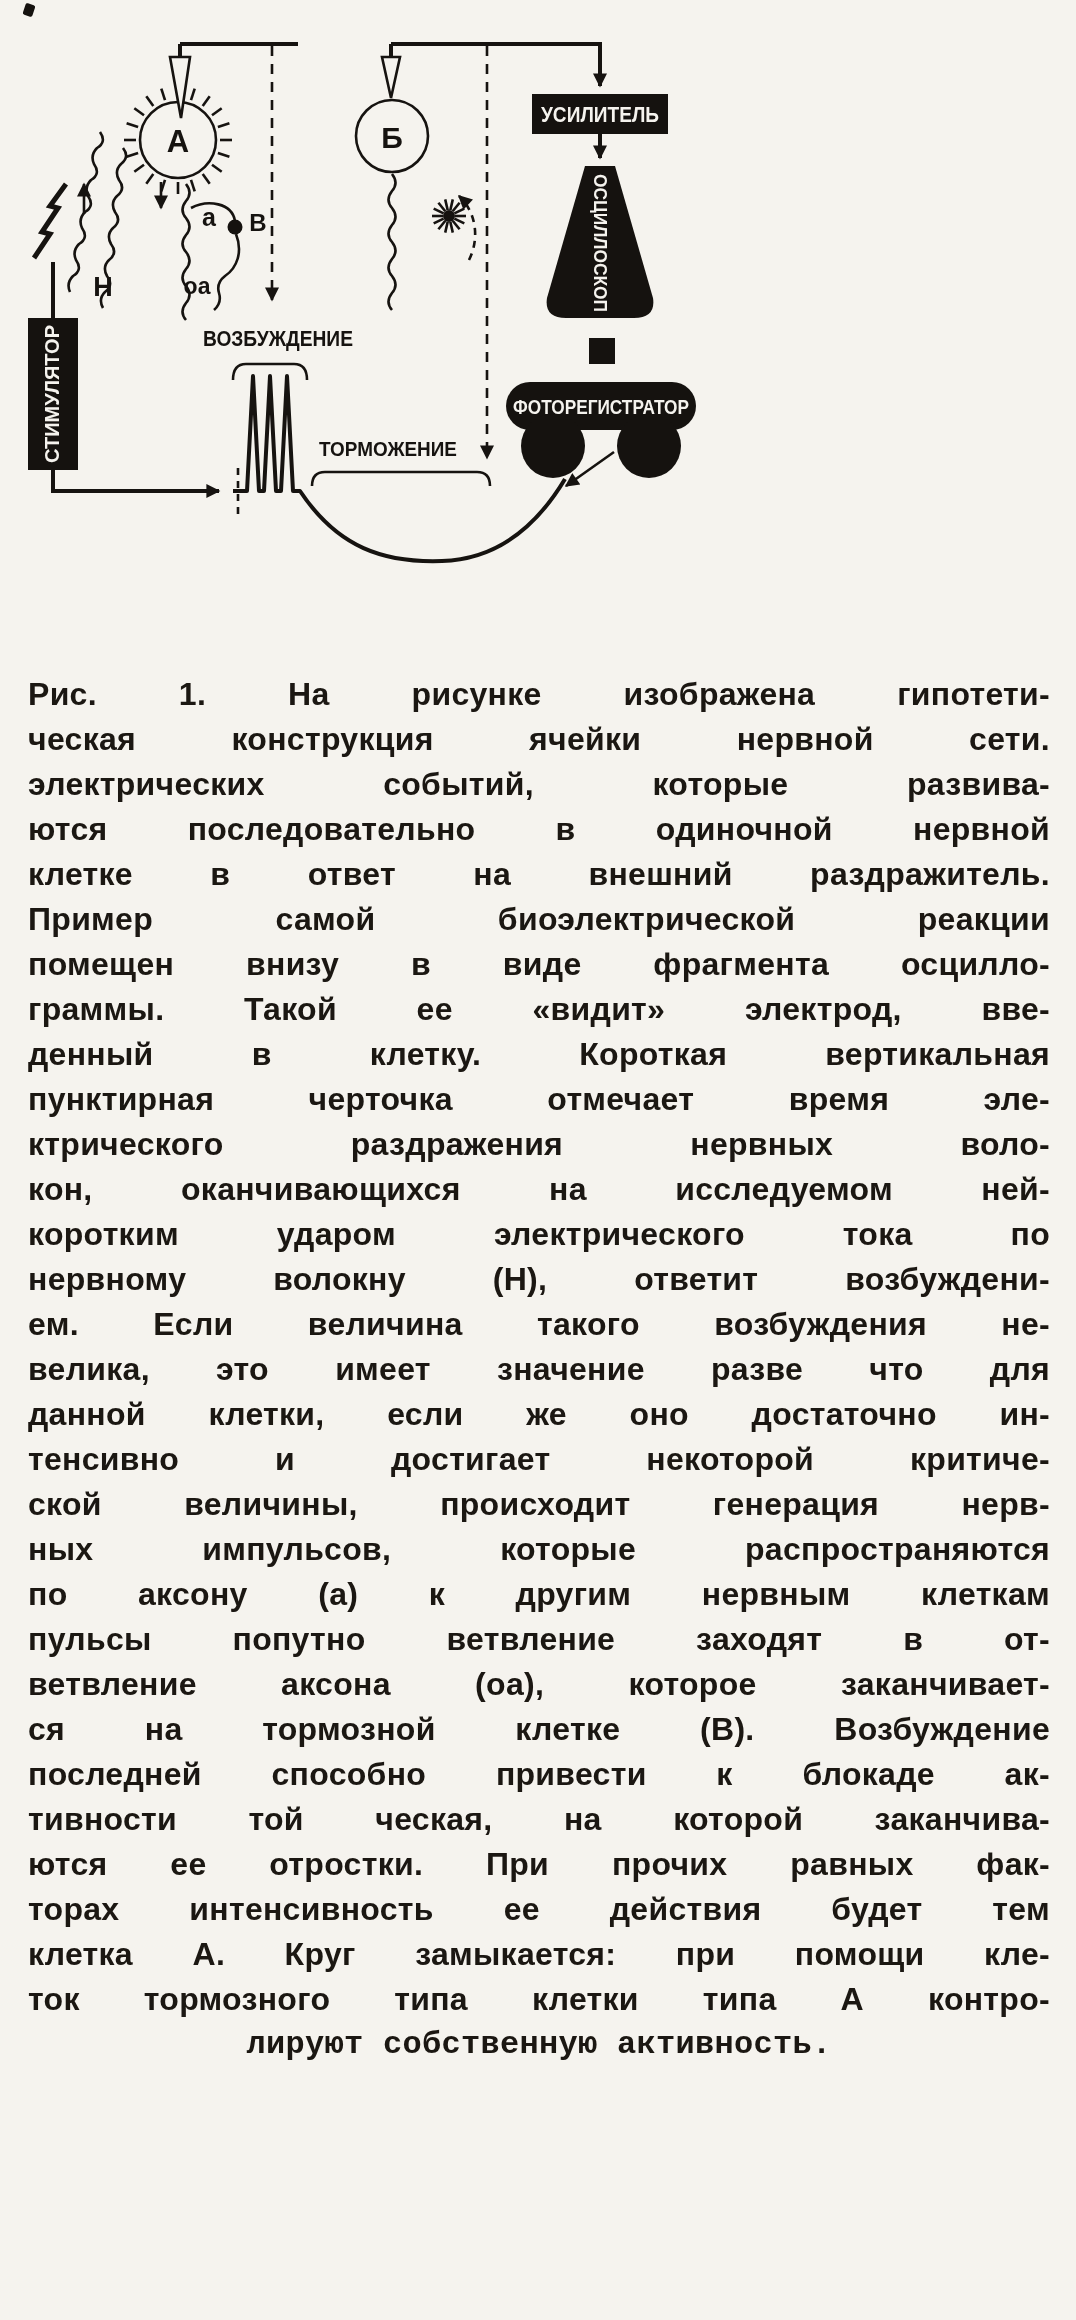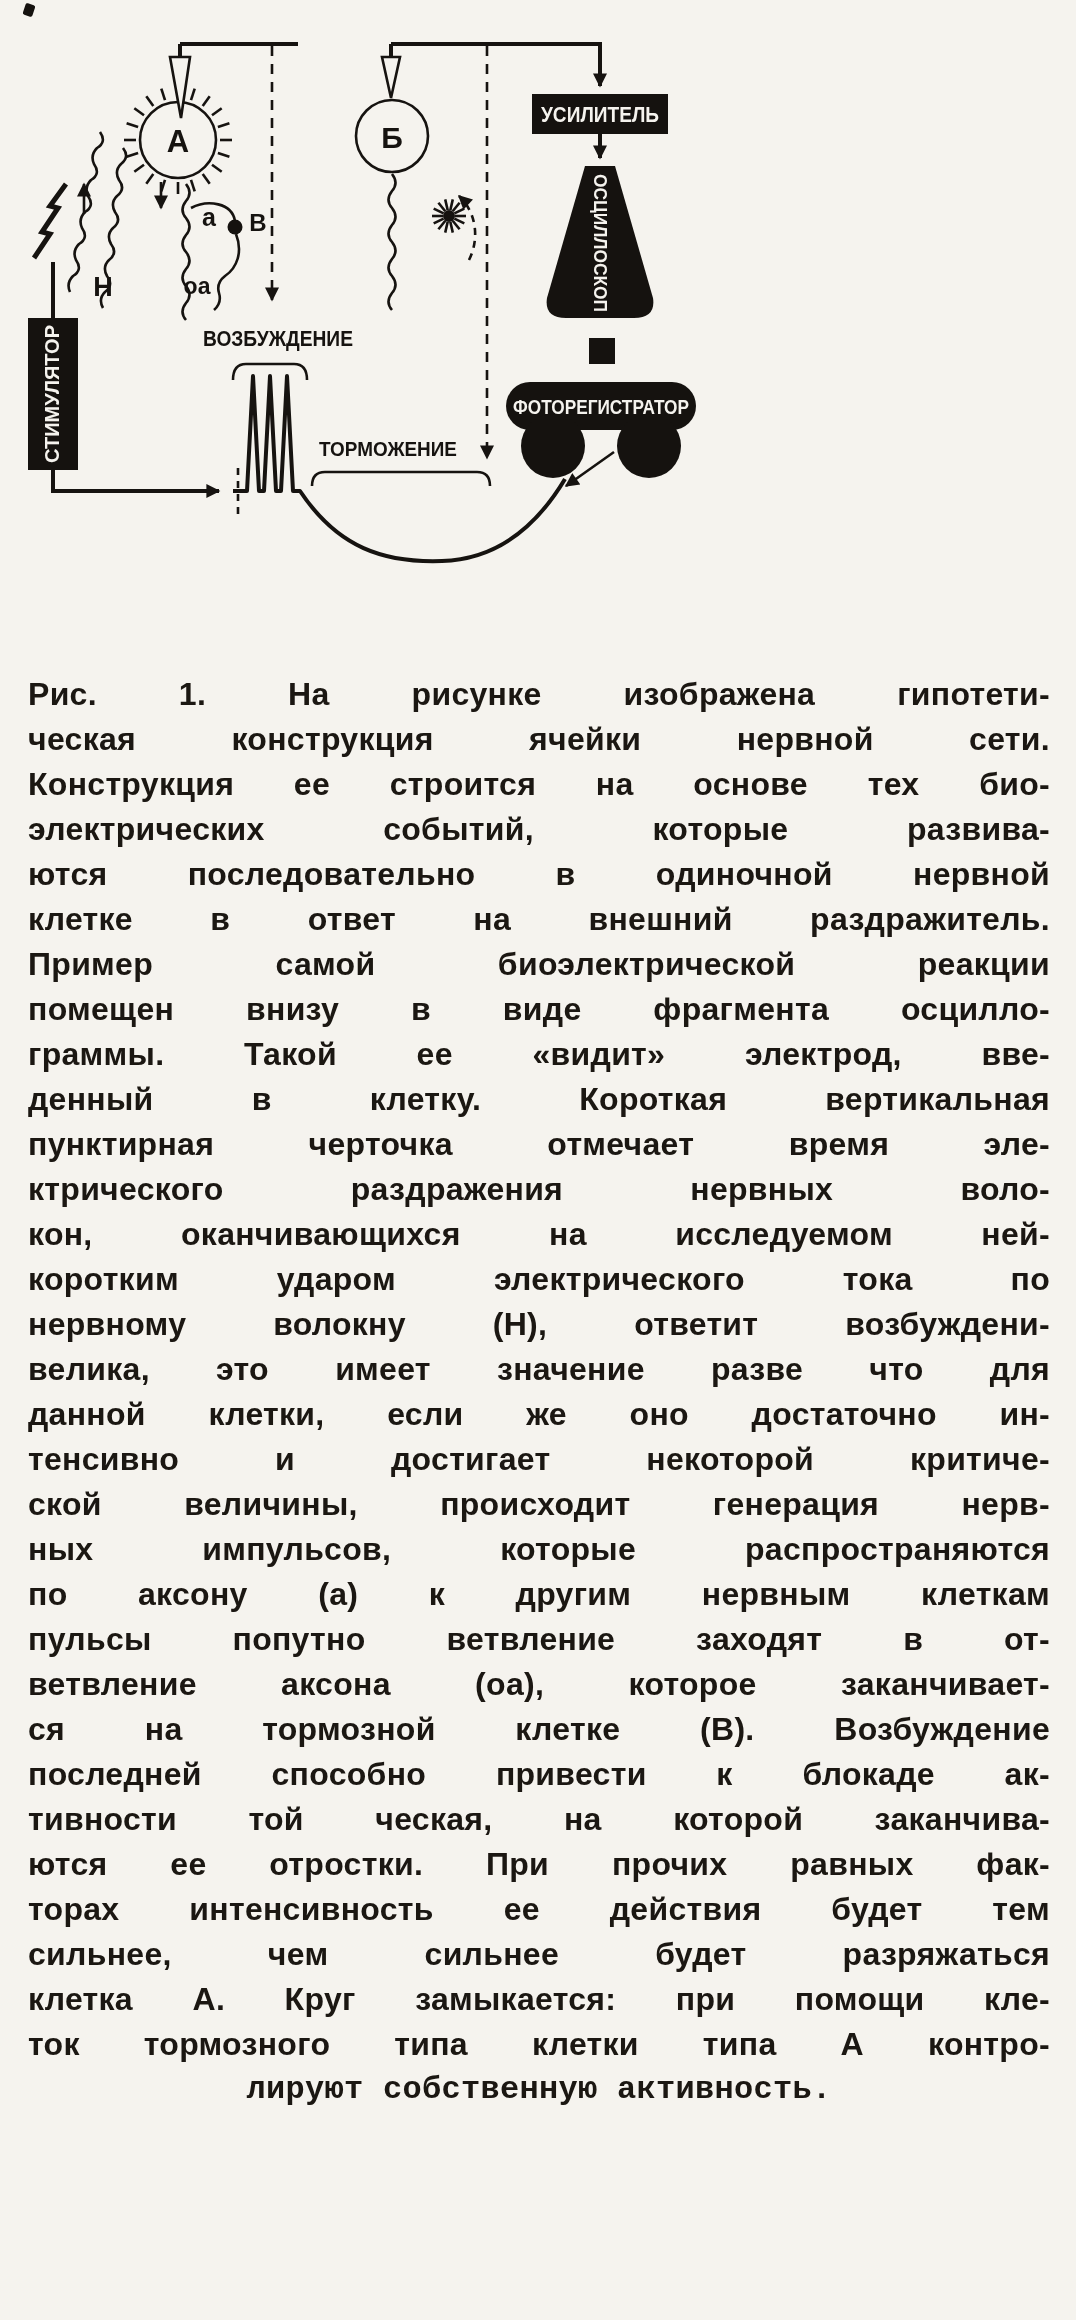--- a/index.html
+++ b/index.html
@@ -184,45 +184,44 @@
       <path class="wire" d="M53,470 L53,491 L219,491" marker-end="url(#ah)"></path>
       <line class="thin" stroke-width="3" stroke-dasharray="7 6" x1="238" y1="468" x2="238" y2="514"></line>
       <path class="wire" stroke-linejoin="round" d="M233,491 L247,491 L253,376 L259,491 L264,491 L270,376 L276,491 L281,491 L287,376 L293,491 L300,491
                C338,548 384,563 442,561 C506,559 544,514 565,479"></path>
     </g>
   </svg>
 
   <div class="caption">
       <div class="cap-line">Рис. 1. На рисунке изображена гипотети-</div>
       <div class="cap-line">ческая конструкция ячейки нервной сети.</div>
-      <div class="cap-line">Конструкция ее строится на основе тех био-</div>
       <div class="cap-line">электрических событий, которые развива-</div>
       <div class="cap-line">ются последовательно в одиночной нервной</div>
       <div class="cap-line">клетке в ответ на внешний раздражитель.</div>
       <div class="cap-line">Пример самой биоэлектрической реакции</div>
       <div class="cap-line">помещен внизу в виде фрагмента осцилло-</div>
       <div class="cap-line">граммы. Такой ее «видит» электрод, вве-</div>
       <div class="cap-line">денный в клетку. Короткая вертикальная</div>
       <div class="cap-line">пунктирная черточка отмечает время эле-</div>
       <div class="cap-line">ктрического раздражения нервных воло-</div>
       <div class="cap-line">кон, оканчивающихся на исследуемом ней-</div>
       <div class="cap-line">коротким ударом электрического тока по</div>
       <div class="cap-line">нервному волокну (Н), ответит возбуждени-</div>
+      <div class="cap-line">ем. Если величина такого возбуждения не-</div>
       <div class="cap-line">велика, это имеет значение разве что для</div>
       <div class="cap-line">данной клетки, если же оно достаточно ин-</div>
       <div class="cap-line">тенсивно и достигает некоторой  критиче-</div>
       <div class="cap-line">ской величины, происходит генерация нерв-</div>
       <div class="cap-line">ных импульсов, которые распространяются</div>
       <div class="cap-line">по аксону (а) к другим нервным клеткам</div>
       <div class="cap-line">пульсы попутно ветвление заходят в от-</div>
       <div class="cap-line">ветвление аксона (оа), которое заканчивает-</div>
       <div class="cap-line">ся на тормозной клетке (В). Возбуждение</div>
       <div class="cap-line">последней способно привести к блокаде ак-</div>
       <div class="cap-line">тивности той ческая, на которой заканчива-</div>
       <div class="cap-line">ются ее отростки. При прочих равных фак-</div>
       <div class="cap-line">торах интенсивность ее действия будет тем</div>
-      <div class="cap-line">сильнее, чем сильнее будет разряжаться</div>
       <div class="cap-line">клетка А. Круг замыкается: при помощи кле-</div>
       <div class="cap-line">ток тормозного типа клетки типа А контро-</div>
       <div class="cap-line last">лируют собственную активность.</div>
     </div>
 
 </div>
 
 </body></html>

